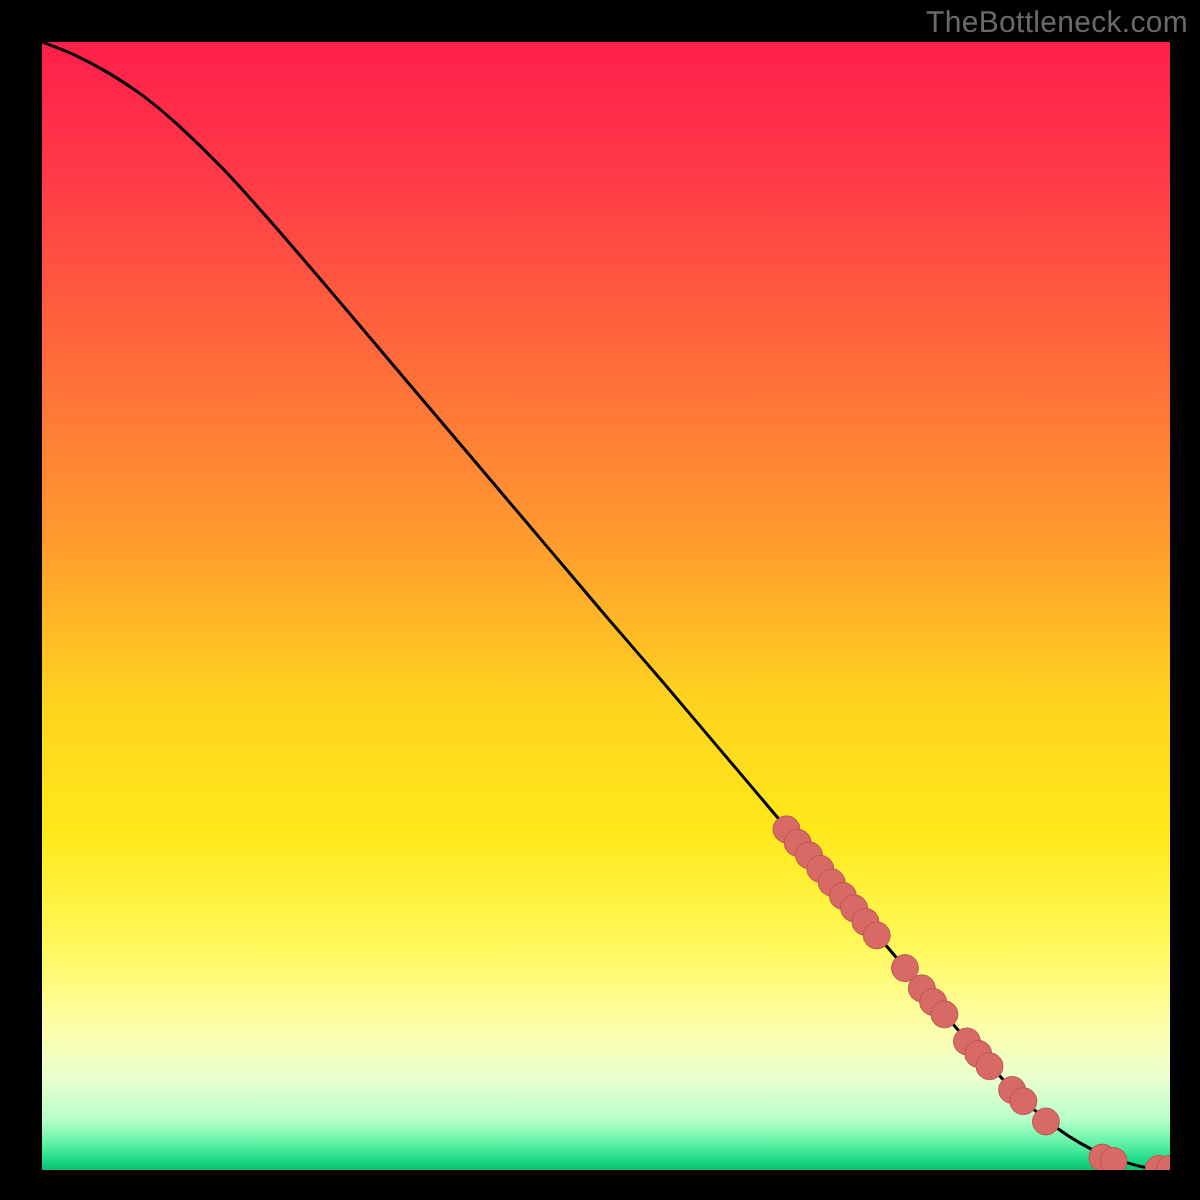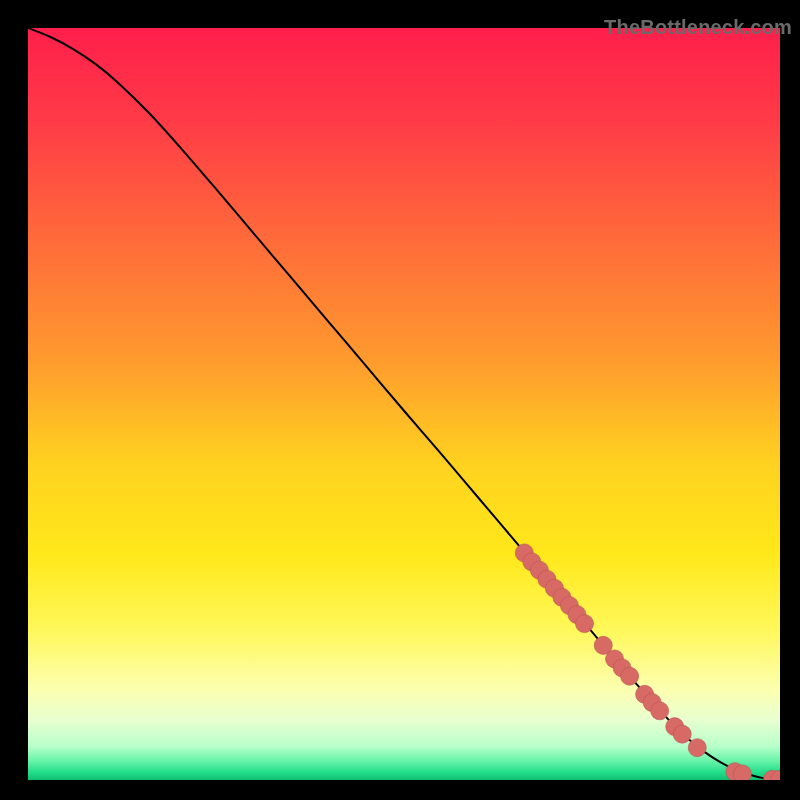--- a/index.html
+++ b/index.html
@@ -12,26 +12,26 @@
     font-family: Arial, Helvetica, sans-serif;
   }
   .stage {
     position: relative;
     width: 800px;
     height: 800px;
     background: #000;
   }
   .watermark {
     position: absolute;
-    top: 16px;
+    top: 4px;
     right: 8px;
     color: #6a6a6a;
     font-size: 20px;
     letter-spacing: 0.2px;
-    font-weight: 700;
+    font-weight: 400;
     z-index: 50;
     user-select: none;
   }
   .plot {
     position: absolute;
     left: 28px;
     top: 28px;
     width: 752px;
     height: 752px;
   }

